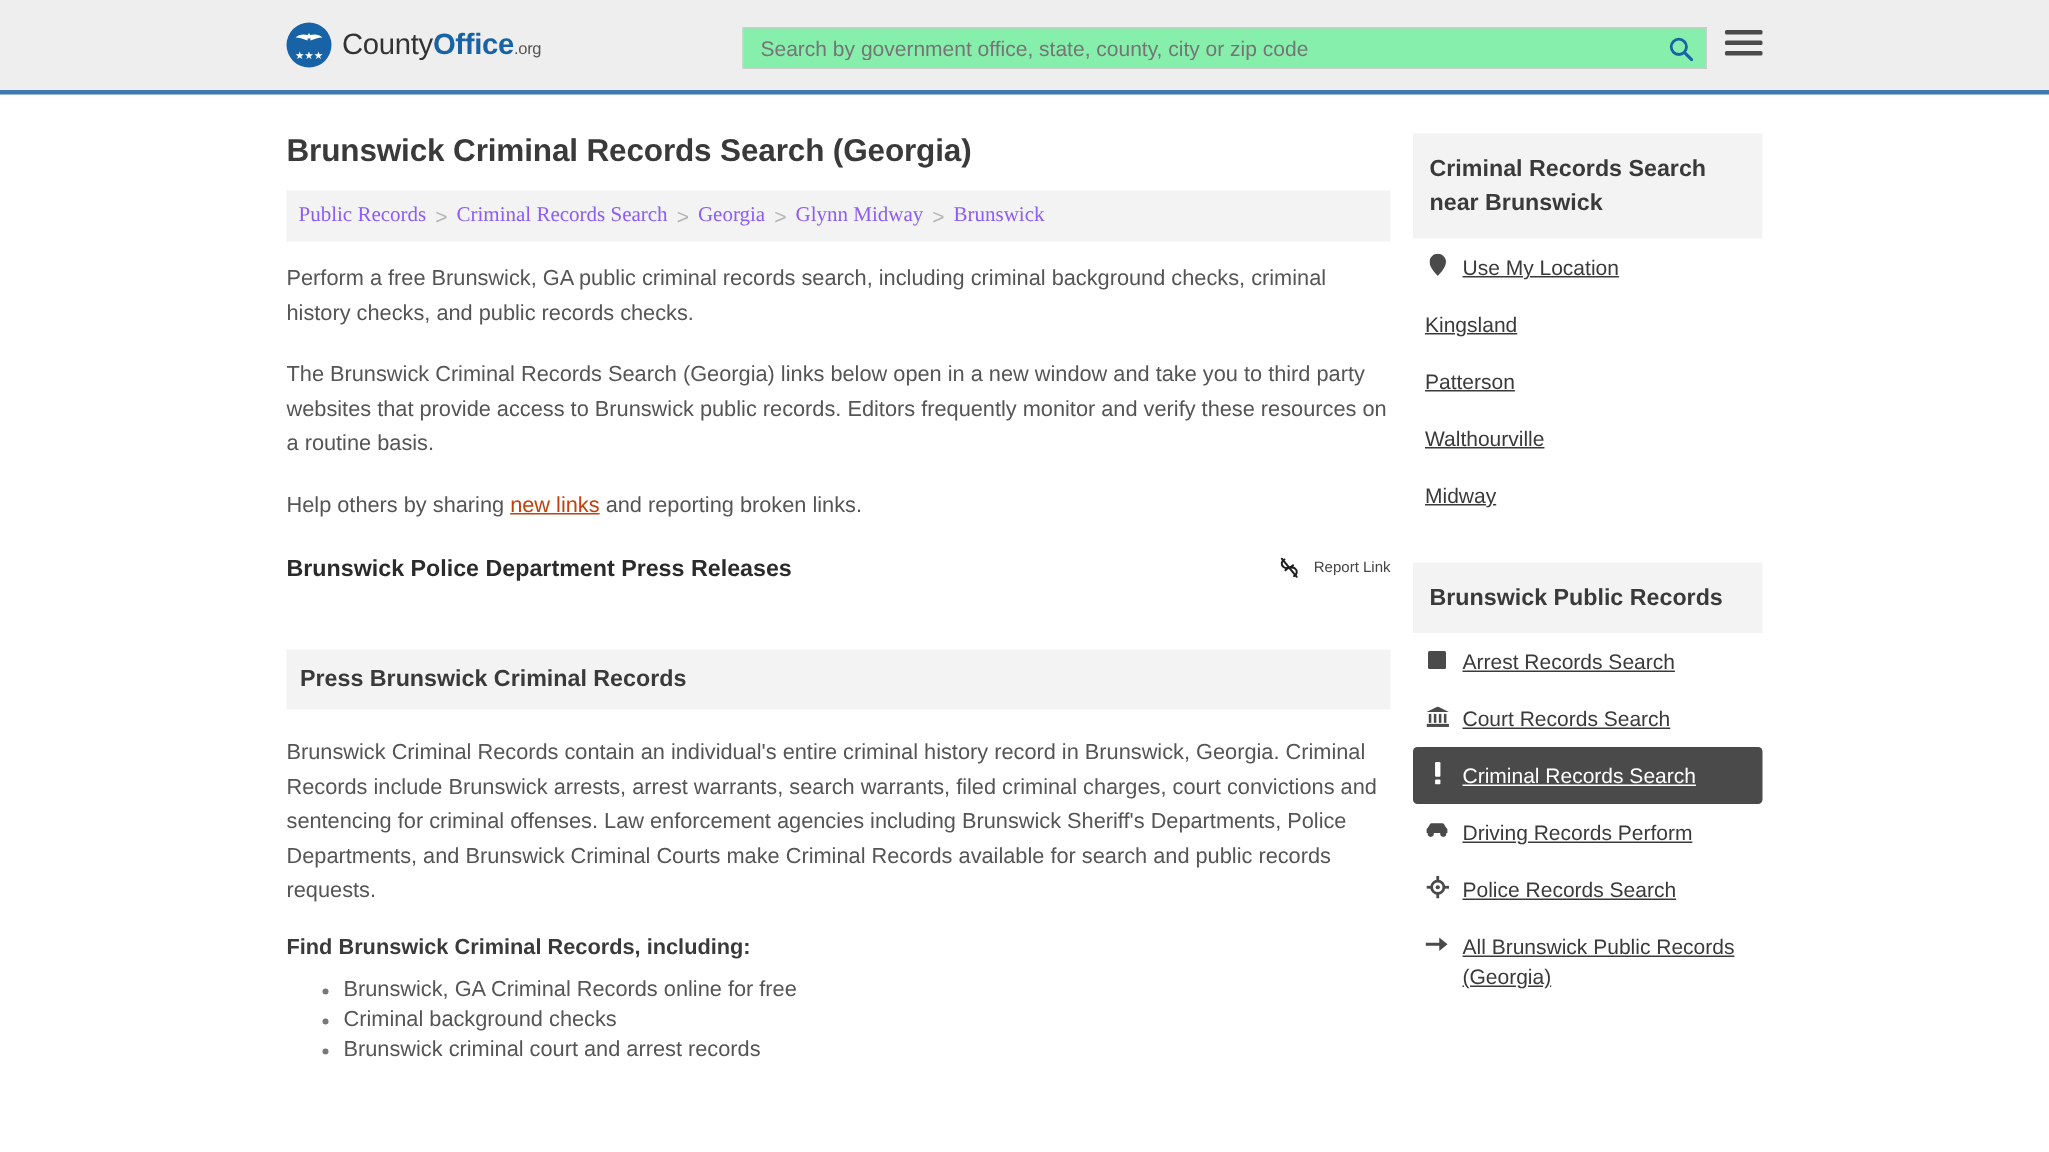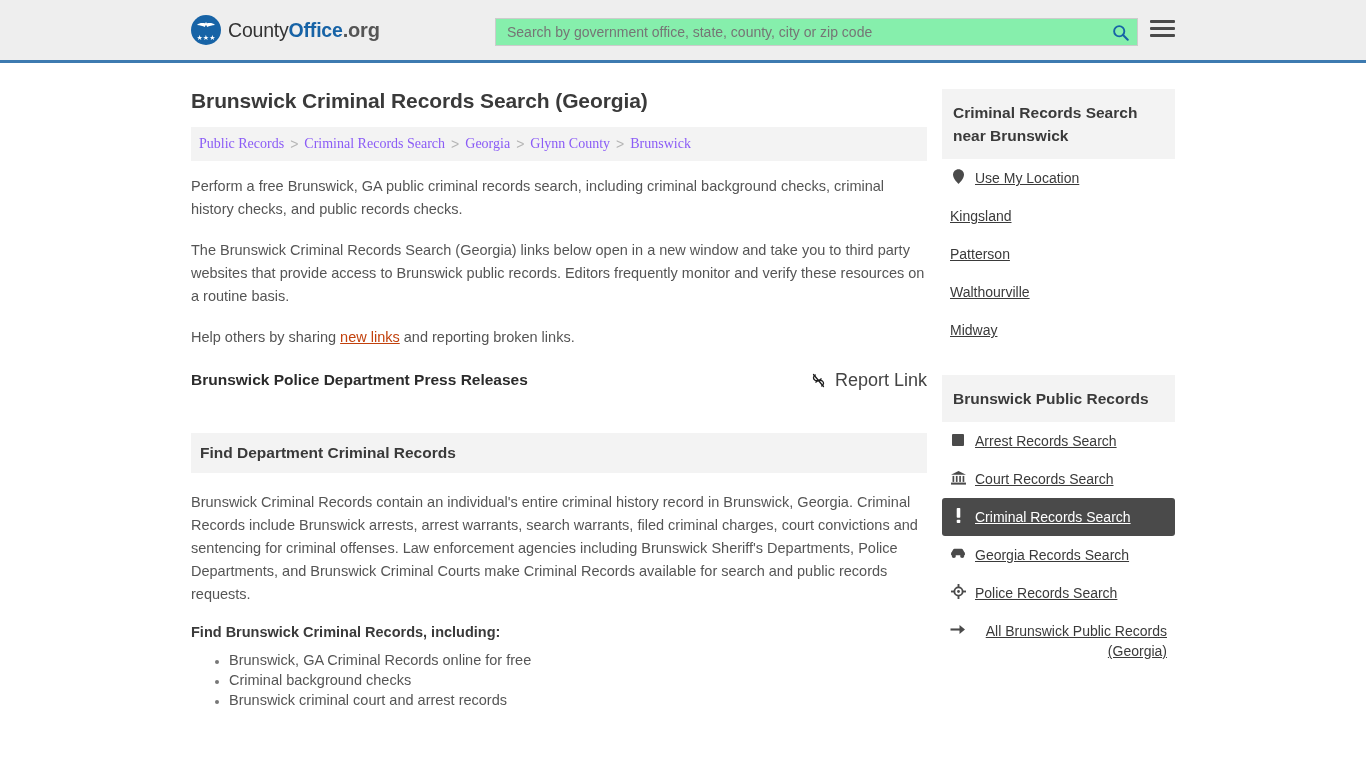--- a/index.html
+++ b/index.html
@@ -53,21 +53,21 @@
     line-height: 7px;
     white-space: nowrap;
   }
   .logo-text {
     font-size: 19.5px;
     color: #333333;
     letter-spacing: -0.2px;
     white-space: nowrap;
   }
   .logo-text .bold { font-weight: bold; color: #1763a6; }
-  .logo-text .dim  { color: #555555; font-size: 20px; font-weight: bold; }
+  .logo-text .dim  { color: #555555; font-size: 11px; }
 
   .search-wrap {
     position: absolute;
     left: 495px;
     top: 18px;
     width: 643px;
     height: 28px;
     background: #86efac;
     border: 1px solid #cccccc;
     display: flex;
@@ -167,21 +167,21 @@
     font-weight: bold;
     color: #2b2b2b;
     cursor: pointer;
     line-height: 22px;
   }
   .report-link {
     display: flex;
     align-items: center;
     gap: 8px;
     cursor: pointer;
-    font-size: 18px;
+    font-size: 10px;
     color: #444444;
     white-space: nowrap;
     padding-top: 1px;
   }
   .result-url {
     display: block;
     font-size: 13px;
     color: #3d7a3d;
     margin-top: 3px;
     line-height: 19px;
@@ -234,21 +234,21 @@
     padding: 12px 11px;
     margin-top: 26px;
   }
   .side-head h3 {
     margin: 0;
     font-size: 15.5px;
     font-weight: bold;
     color: #3a3a3a;
     line-height: 23px;
   }
-  .side-list { margin: 0; padding: 0; list-style: none; text-align: right; }
+  .side-list { margin: 0; padding: 0; list-style: none; }
   .side-item {
     display: flex;
     align-items: flex-start;
     gap: 9px;
     padding: 9px 8px 9px 8px;
     font-size: 14px;
     line-height: 20px;
   }
   .side-item a {
     color: #3a3a3a;
@@ -309,21 +309,21 @@
 
     <h1 class="page-title">Brunswick Criminal Records Search (Georgia)</h1>
 
     <nav class="breadcrumb">
       <a class="crumb">Public Records</a>
       <span class="crumb-sep">&gt;</span>
       <a class="crumb">Criminal Records Search</a>
       <span class="crumb-sep">&gt;</span>
       <a class="crumb">Georgia</a>
       <span class="crumb-sep">&gt;</span>
-      <a class="crumb">Glynn County</a>
+      <a class="crumb">Glynn Midway</a>
       <span class="crumb-sep">&gt;</span>
       <a class="crumb">Brunswick</a>
     </nav>
 
     <p class="body-p">Perform a free Brunswick, GA public criminal records search, including criminal background checks, criminal history checks, and public records checks.</p>
     <p class="body-p">The Brunswick Criminal Records Search (Georgia) links below open in a new window and take you to third party websites that provide access to Brunswick public records. Editors frequently monitor and verify these resources on a routine basis.</p>
 
     <p class="body-p"><span>Help others by sharing </span><a class="inline-link">new links</a><span> and reporting broken links.</span></p>
 
     <section class="result-block">
@@ -336,21 +336,21 @@
               <path d="M16.5 19.8 C19.6 18 19.9 14.6 17.4 12.7 C14.9 10.8 10.4 11.6 8.4 14.4"></path>
               <line x1="5" y1="3.5" x2="19" y2="20.5"></line>
             </g>
           </svg>
           <span>Report Link</span>
         </div>
       </div>
     </section>
 
     <div class="section-bar">
-      <h2>Find Department Criminal Records</h2>
+      <h2>Press Brunswick Criminal Records</h2>
     </div>
 
     <p class="body-p">Brunswick Criminal Records contain an individual's entire criminal history record in Brunswick, Georgia. Criminal Records include Brunswick arrests, arrest warrants, search warrants, filed criminal charges, court convictions and sentencing for criminal offenses. Law enforcement agencies including Brunswick Sheriff's Departments, Police Departments, and Brunswick Criminal Courts make Criminal Records available for search and public records requests.</p>
 
     <p class="sub-head">Find Brunswick Criminal Records, including:</p>
 
     <ul class="facts">
       <li>Brunswick, GA Criminal Records online for free</li>
       <li>Criminal background checks</li>
       <li>Brunswick criminal court and arrest records</li>
@@ -432,21 +432,21 @@
       </li>
 
       <li class="side-item">
         <span class="ico">
           <svg width="16" height="11" viewBox="0 0 18 12">
             <path d="M1.2 8 L1.2 5.6 C1.2 5 1.6 4.6 2 4.4 L3.6 1.6 C3.9 1 4.4 0.7 5 0.7 L13 0.7 C13.6 0.7 14.1 1 14.4 1.6 L16 4.4 C16.4 4.6 16.8 5 16.8 5.6 L16.8 8 Z" fill="#4a4a4a"></path>
             <circle cx="4.3" cy="8.7" r="2.3" fill="#4a4a4a"></circle>
             <circle cx="13.7" cy="8.7" r="2.3" fill="#4a4a4a"></circle>
           </svg>
         </span>
-        <a>Georgia Records Search</a>
+        <a>Driving Records Perform</a>
       </li>
 
       <li class="side-item">
         <span class="ico">
           <svg width="15" height="15" viewBox="0 0 16 16">
             <circle cx="8" cy="8" r="4.4" fill="none" stroke="#4a4a4a" stroke-width="2"></circle>
             <circle cx="8" cy="8" r="1.5" fill="#4a4a4a"></circle>
             <rect x="7" y="0" width="2" height="3.4" fill="#4a4a4a"></rect>
             <rect x="7" y="12.6" width="2" height="3.4" fill="#4a4a4a"></rect>
             <rect x="0" y="7" width="3.4" height="2" fill="#4a4a4a"></rect>

